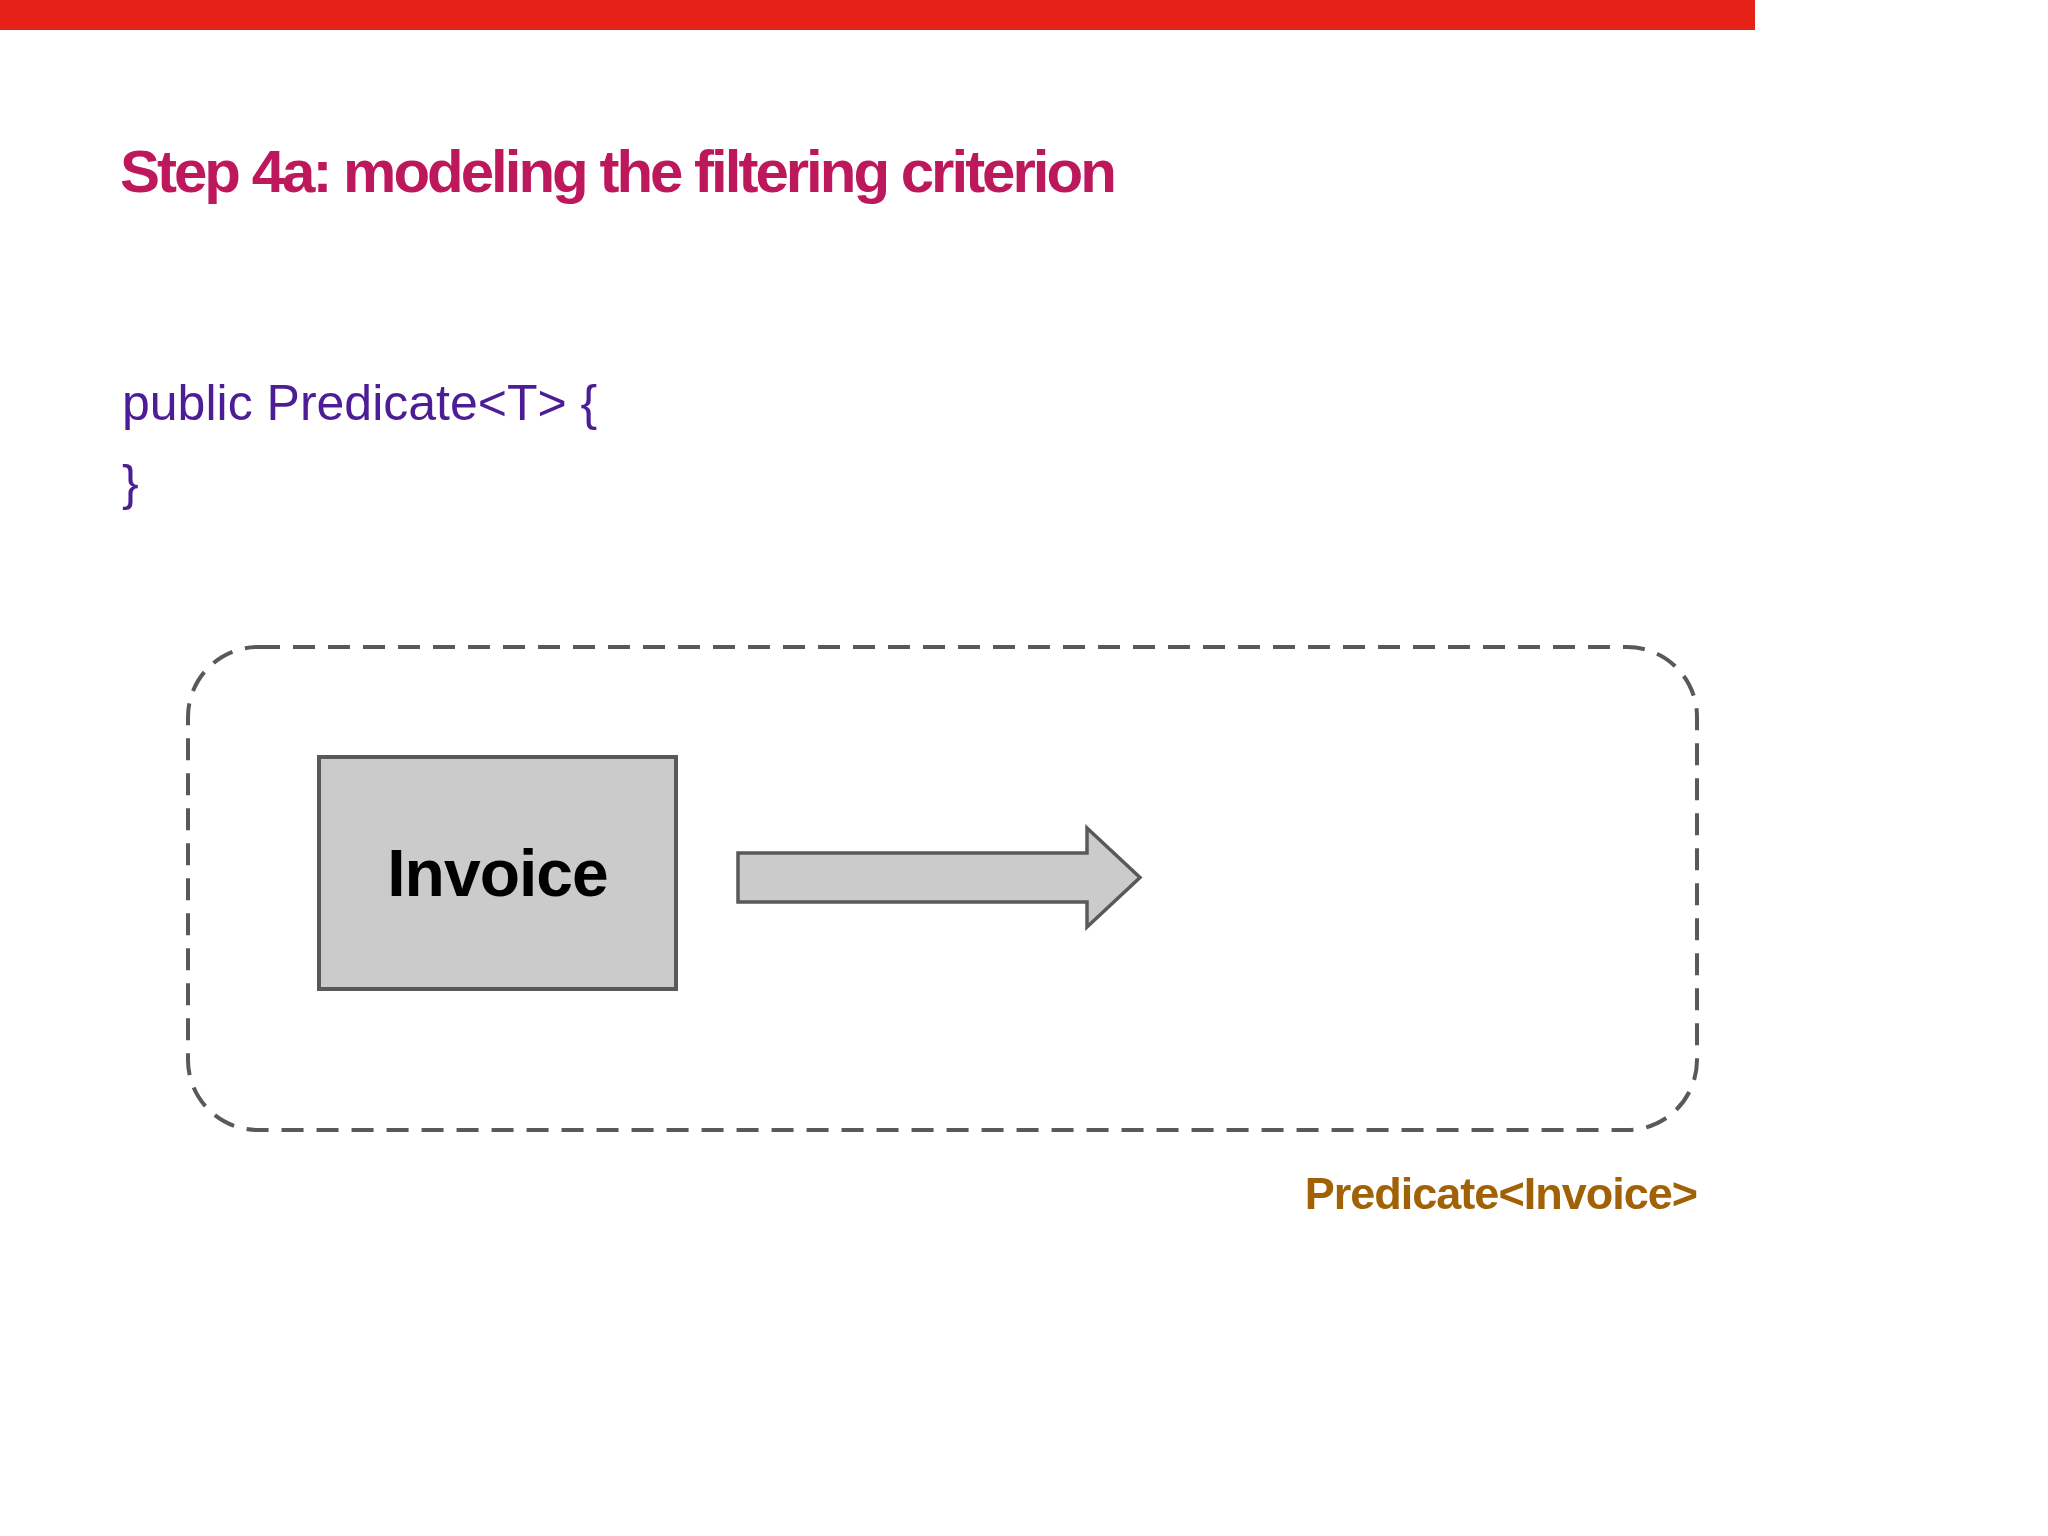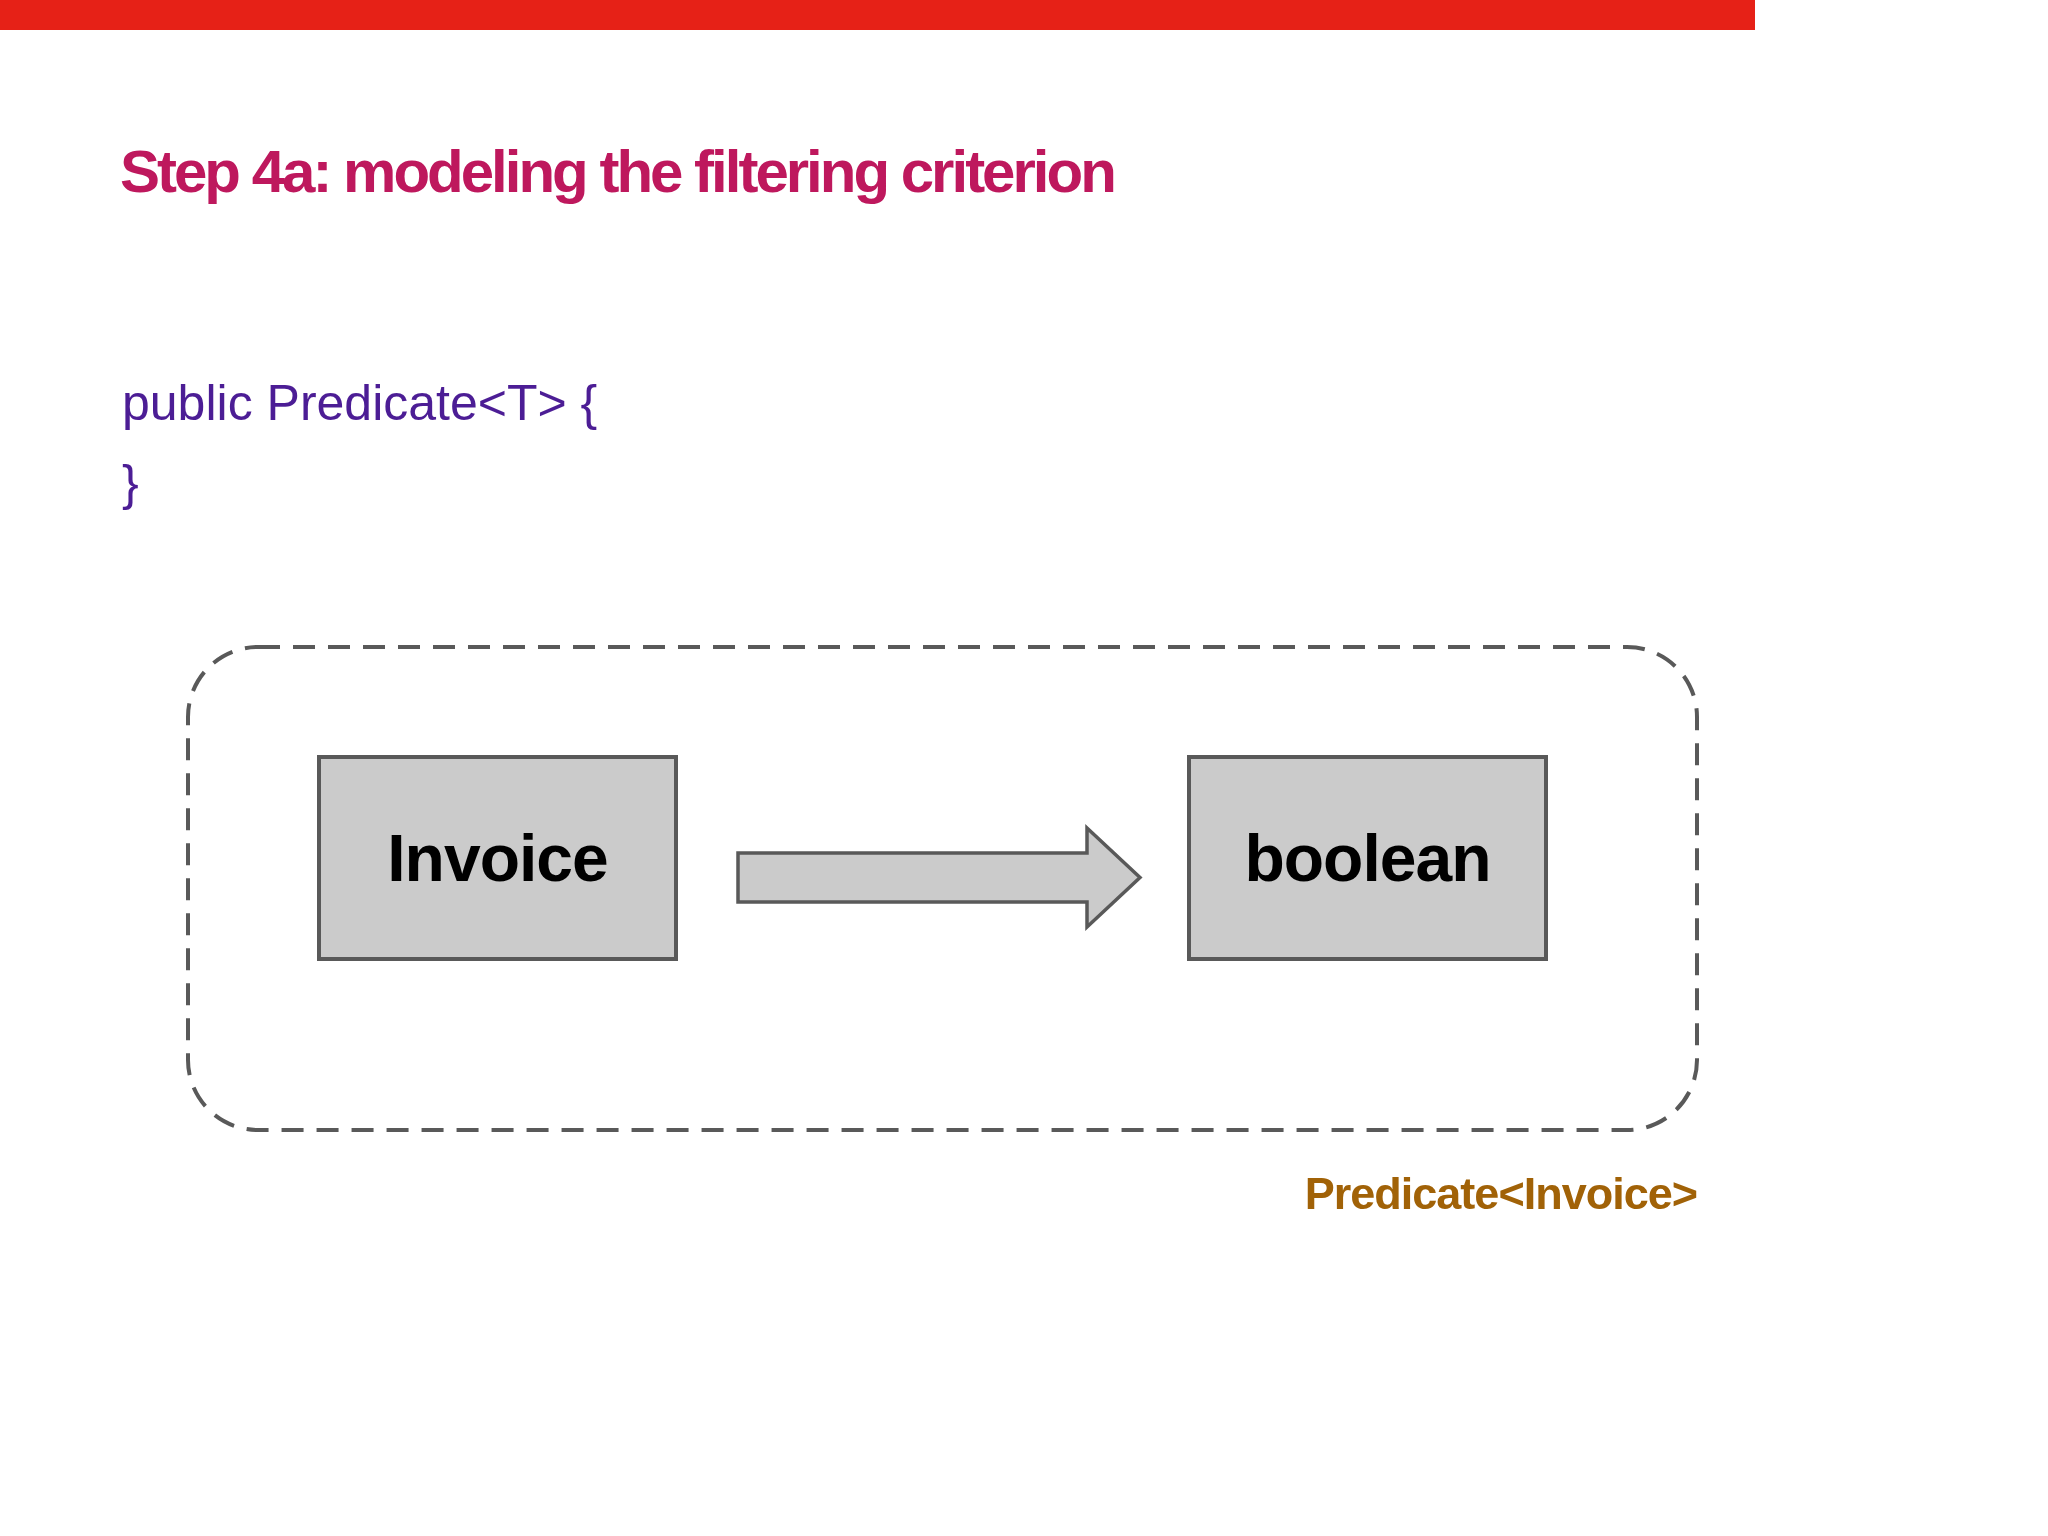--- a/index.html
+++ b/index.html
@@ -38,21 +38,21 @@
   }
   .code .code-line { white-space: pre; }
   .shapes {
     position: absolute;
     left: 0; top: 0;
     width: 2048px; height: 1536px;
   }
   .box {
     position: absolute;
     top: 755px;
-    width: 361px; height: 206px;
+    width: 361px; height: 236px;
     box-sizing: border-box;
     background: #cbcbcb;
     border: 4px solid #595959;
     display: flex;
     align-items: center;
     justify-content: center;
   }
   .box-left  { left: 317px; }
   .box-right { left: 1187px; }
   .box-label {
@@ -88,19 +88,16 @@
 
   <svg class="shapes" viewBox="0 0 2048 1536" aria-hidden="true">
     <rect x="188" y="647" width="1509" height="483" rx="70" ry="70" fill="none" stroke="#595959" stroke-width="4" stroke-dasharray="22 13"></rect>
     <polygon points="738,853 1087,853 1087,828 1140,877.5 1087,927 1087,902 738,902" fill="#cbcbcb" stroke="#595959" stroke-width="3.5" stroke-linejoin="miter"></polygon>
   </svg>
 
   <div class="box box-left">
     <span class="box-label">Invoice</span>
   </div>
 
-  <div class="box box-right">
-    <span class="box-label">boolean</span>
-  </div>
 
   <div class="caption">Predicate&lt;Invoice&gt;</div>
 
 </div>
 
 </body></html>

